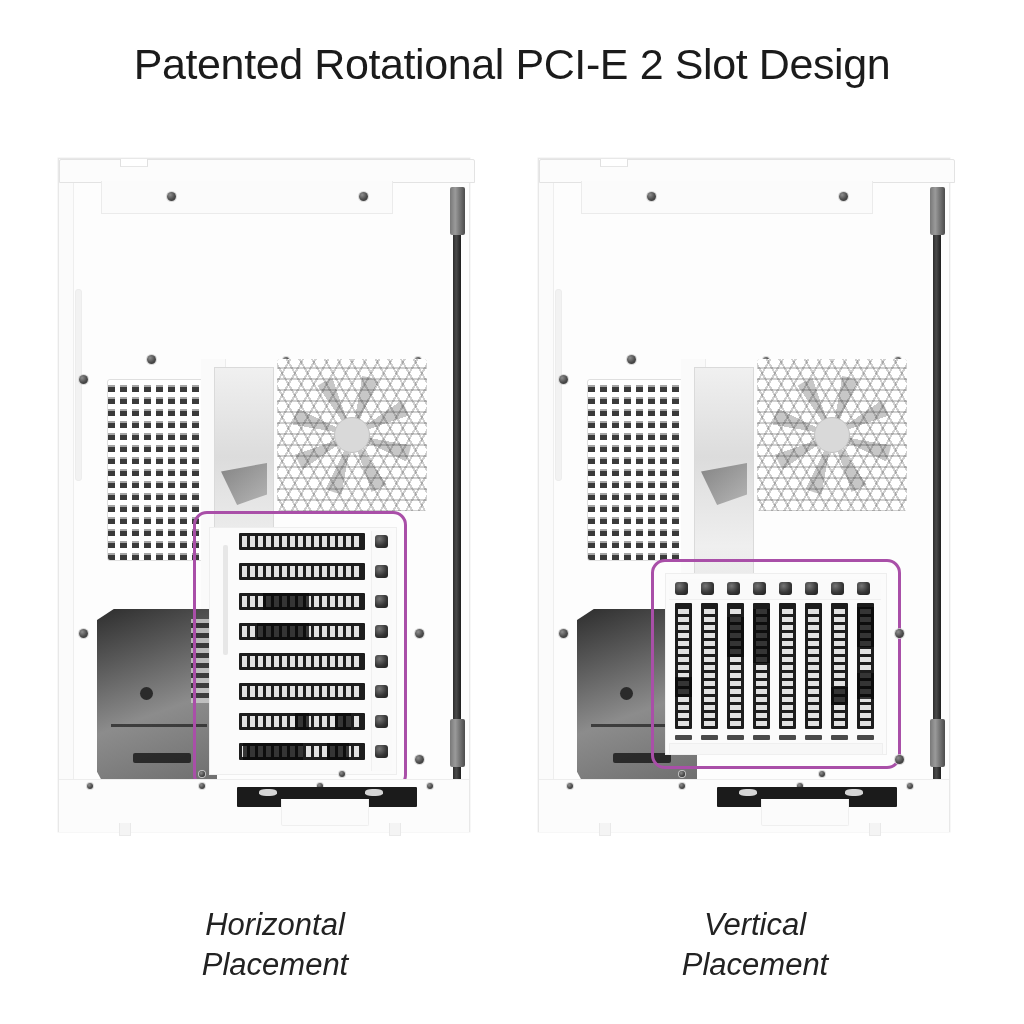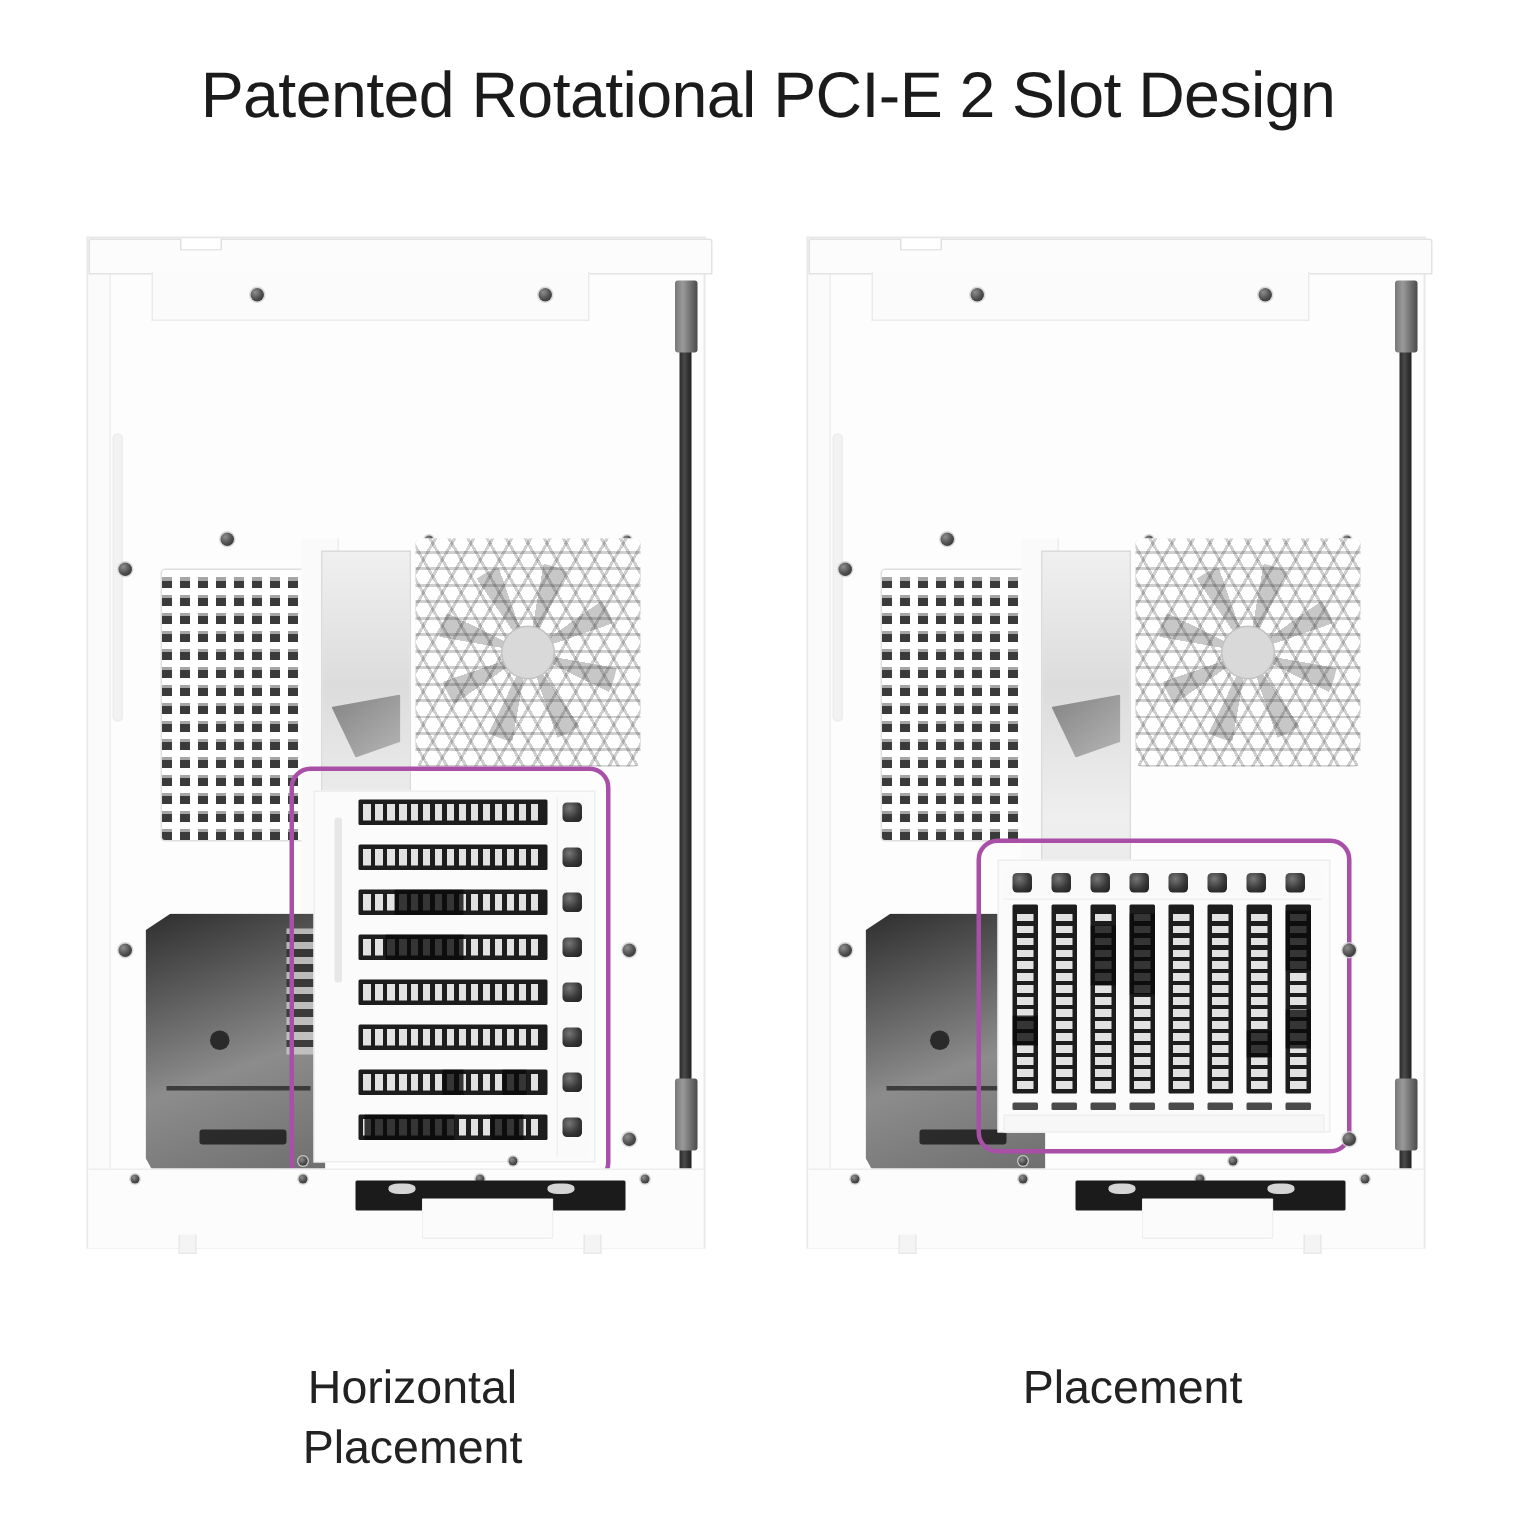--- a/index.html
+++ b/index.html
@@ -44,21 +44,21 @@
     position: absolute;
     top: 905px;
     width: 450px;
     text-align: center;
     font-size: 31px;
     line-height: 40px;
     color: #222222;
   }
   .caption.left  { left: 50px; }
   .caption.right { left: 530px; }
-  .caption span { display: block; }
+  .caption span { display: block; font-style: italic; }
 
   
   .case {
     position: absolute;
     left: 8px;
     top: 18px;
     width: 410px;
     height: 672px;
     background: #fdfdfd;
     border: 1px solid #e8e8e8;
@@ -755,14 +755,15 @@
       <div class="pad p1"></div>
       <div class="pad p2"></div>
     </div>
     <div class="base-tab"></div>
     <div class="foot f1"></div>
     <div class="foot f2"></div>
   </div>
 </div>
 
 <div class="caption right">
+  <span>Vertical</span>
   <span>Placement</span>
 </div>
 
 </body></html>

